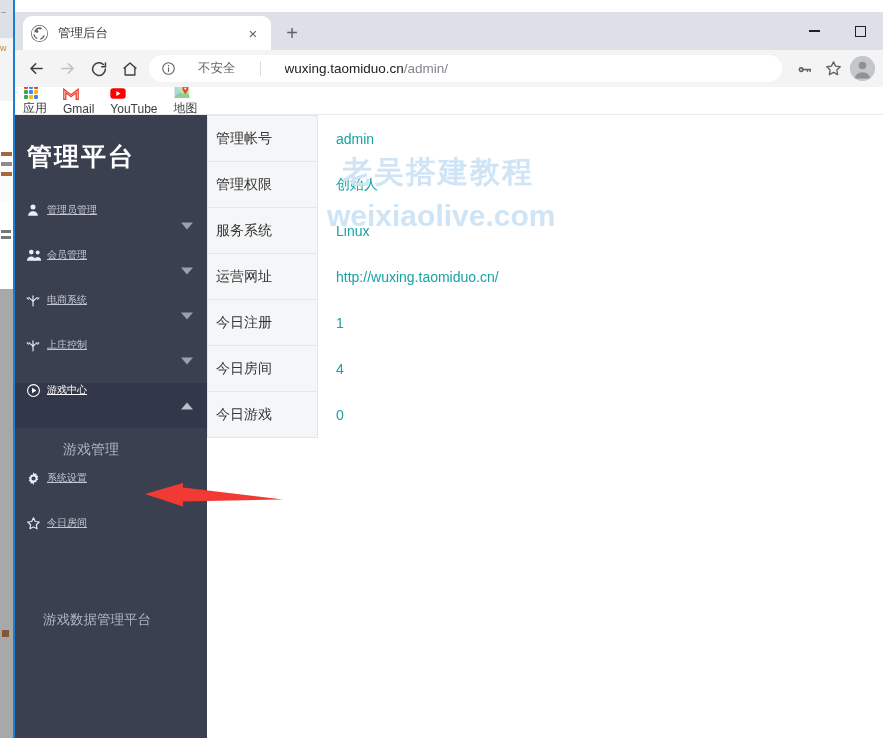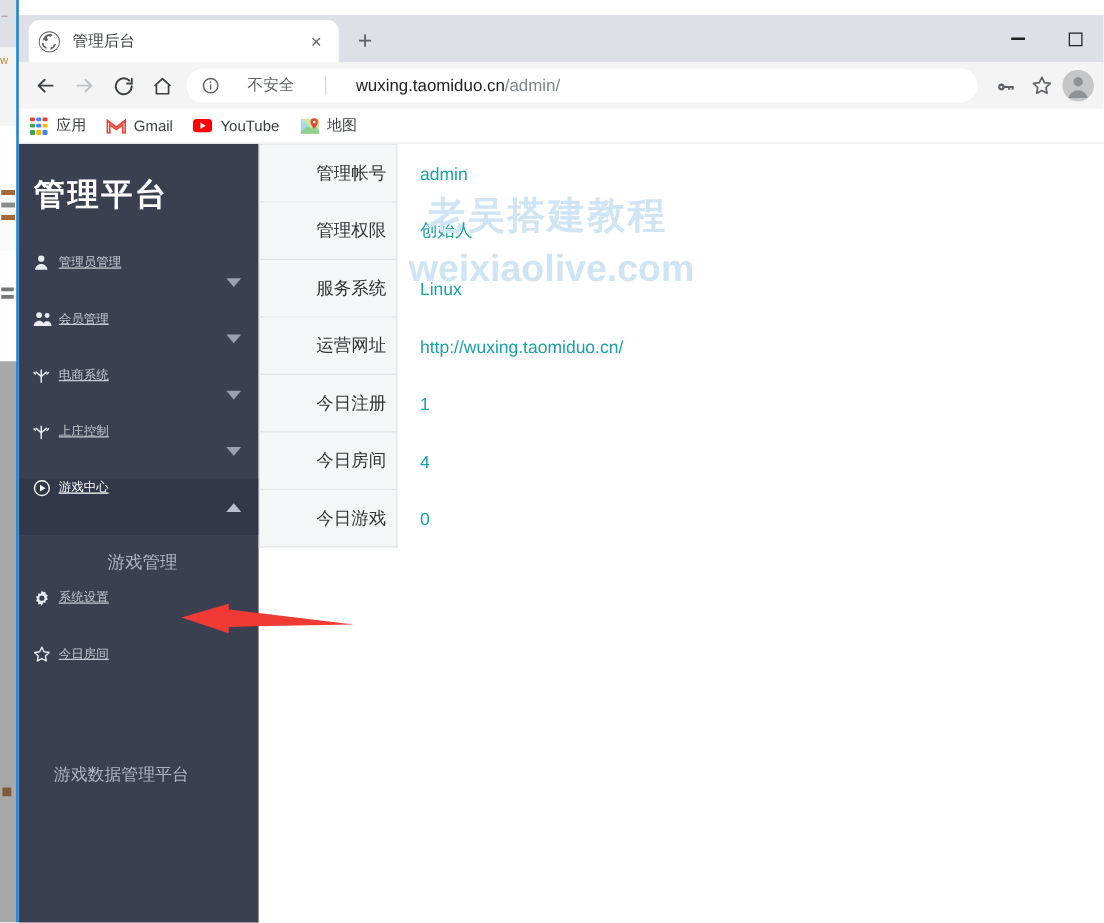--- a/index.html
+++ b/index.html
@@ -82,21 +82,21 @@
   .omni-url .path { color: #80868b; }
   .tbicon { width: 29px; height: 29px; display: flex; align-items: center; justify-content: center; cursor: pointer; flex: none; }
   .avatar {
     width: 25px; height: 25px; border-radius: 50%; background: #c4c7c9; flex: none;
     margin-left: 2px; margin-right: 2px; display: flex; align-items: flex-end; justify-content: center;
     overflow: hidden; cursor: pointer;
   }
 
   
   .bookmarks { height: 28px; background: #ffffff; display: flex; align-items: center; padding: 0 8px; border-bottom: 1px solid #e8eaed; }
-  .bm { display: flex; align-items: center; margin-right: 16px; cursor: pointer; }
+  .bm { display: flex; align-items: flex-start; margin-right: 16px; cursor: pointer; flex-direction: column; }
   .bm-label { font-size: 12px; color: #3c4043; white-space: nowrap; }
   .bm-ico { width: 16px; height: 16px; margin-right: 6px; flex: none; display: flex; align-items: center; justify-content: center; }
   .apps-grid { width: 14px; height: 14px; display: grid; grid-template-columns: repeat(3, 1fr); grid-template-rows: repeat(3, 1fr); gap: 1.5px; }
   .apps-grid i { display: block; border-radius: 1px; }
 
   
   .page { position: relative; width: 868px; height: 635px; background: #ffffff; overflow: hidden; }
 
   .sidebar {
     position: absolute; left: 0; top: 0; width: 192px; height: 635px;
@@ -114,35 +114,35 @@
   .mitem.active { background: #33374a; color: #ffffff; }
   .mitem .mico { width: 21px; flex: none; display: flex; align-items: center; justify-content: flex-start; }
   .mitem .mlabel { white-space: nowrap; }
   .caret {
     position: absolute; right: 14px; top: 50%; transform: translateY(-50%);
     width: 0; height: 0; border-left: 6px solid transparent; border-right: 6px solid transparent;
   }
   .caret.down { border-top: 7px solid #9aa0b0; }
   .caret.up { border-bottom: 7px solid #b9bfcd; }
   .subitem {
-    height: 43px; display: flex; align-items: center; padding-left: 71px;
+    height: 43px; display: flex; align-items: center; padding-left: 48px;
     color: #aeb4c4; font-size: 14px; cursor: pointer;
   }
   .sb-footer {
     position: absolute; left: 0; top: 496px; width: 192px;
     padding-left: 28px; color: #aeb4c4; font-size: 13.5px;
   }
 
   
   .content { position: absolute; left: 192px; top: 0; width: 676px; height: 635px; background: #ffffff; }
   .itable { border-collapse: collapse; margin-top: 0; }
   .itable tr { height: 46px; }
   .itable td.k {
     width: 110px; background: #f5f6f7; border: 1px solid #e4e6e8;
-    text-align: right; font-size: 14px; color: #333333; padding: 0 8px;
+    text-align: left; font-size: 14px; color: #333333; padding: 0 8px;
   }
   .itable td.v {
     padding-left: 18px; font-size: 14px; color: #18a2a4; white-space: nowrap;
     vertical-align: middle;
   }
 
   
   .wm { position: absolute; pointer-events: none; user-select: none; }
   .wm1 {
     left: 135px; top: 37px; font-size: 30px; font-weight: bold;

